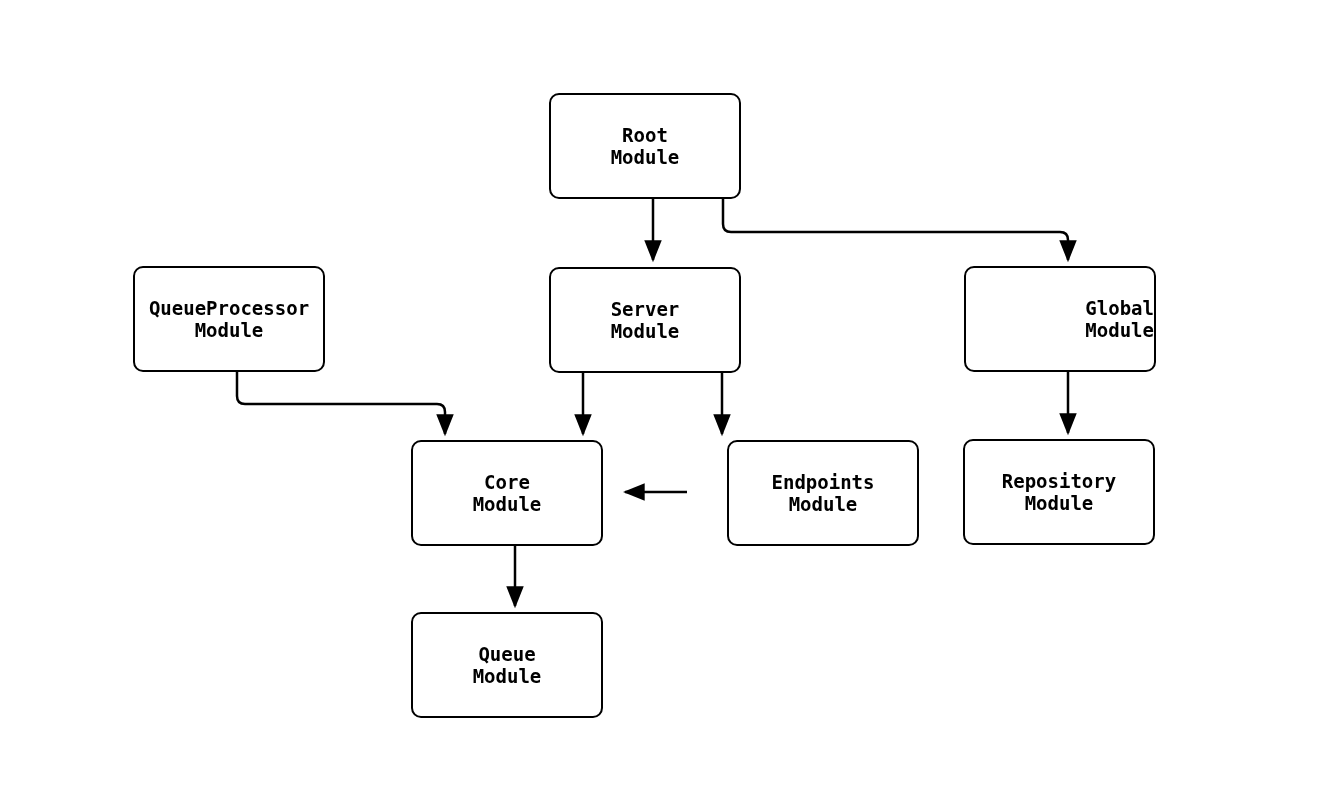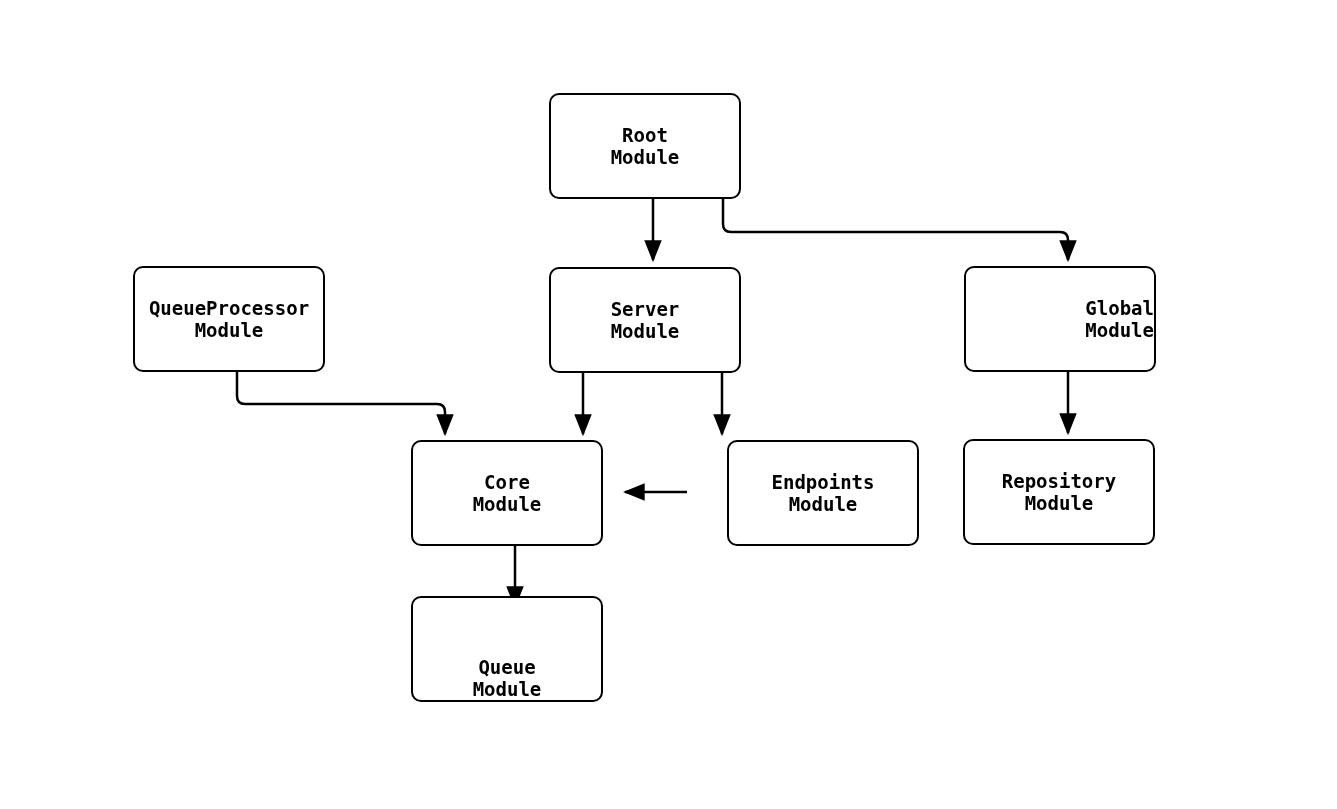--- a/index.html
+++ b/index.html
@@ -41,21 +41,21 @@
     white-space: pre;
   }
   
   .n-root          { left: 549px; top: 93px; }
   .n-queueprocessor{ left: 133px; top: 266px; }
   .n-server        { left: 549px; top: 267px; align-items: center; }
   .n-global        { left: 964px; top: 266px; justify-content: flex-end; }
   .n-core          { left: 411px; top: 440px; }
   .n-endpoints     { left: 688px; top: 440px; margin-left: 39px; }
   .n-repository    { left: 963px; top: 439px; }
-  .n-queue         { left: 411px; top: 596px; align-items: flex-end; }
+  .n-queue         { left: 411px; top: 612px; }
 </style>
 </head>
 <body>
 
 <div class="canvas">
 
   <svg class="edges" width="1337" height="809" viewBox="0 0 1337 809">
     <defs>
       <marker id="arrowhead" viewBox="0 0 10 8" refX="9" refY="4" markerWidth="9" markerHeight="7" orient="auto-start-reverse">
         <path d="M0,0 L10,4 L0,8 z" fill="#000000"></path>

